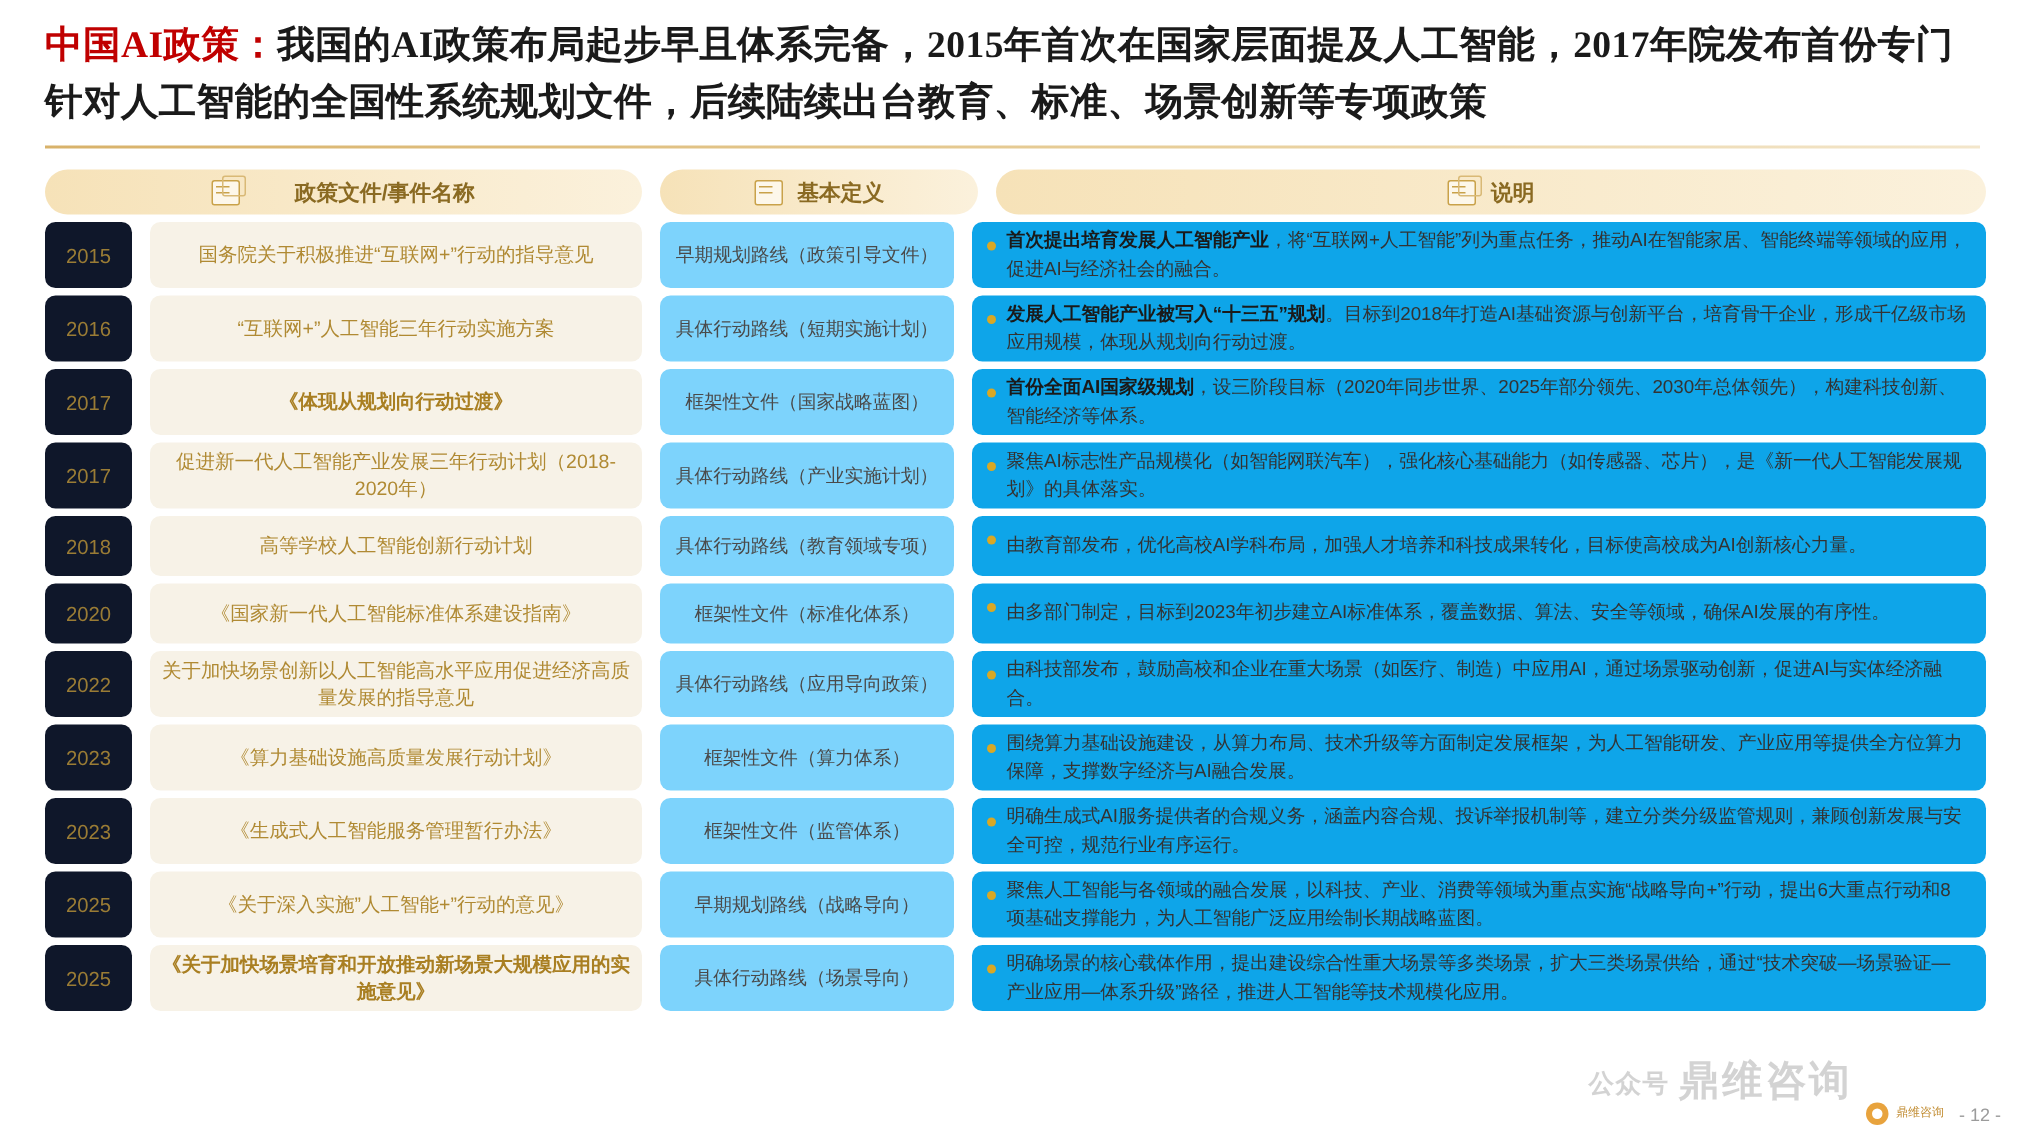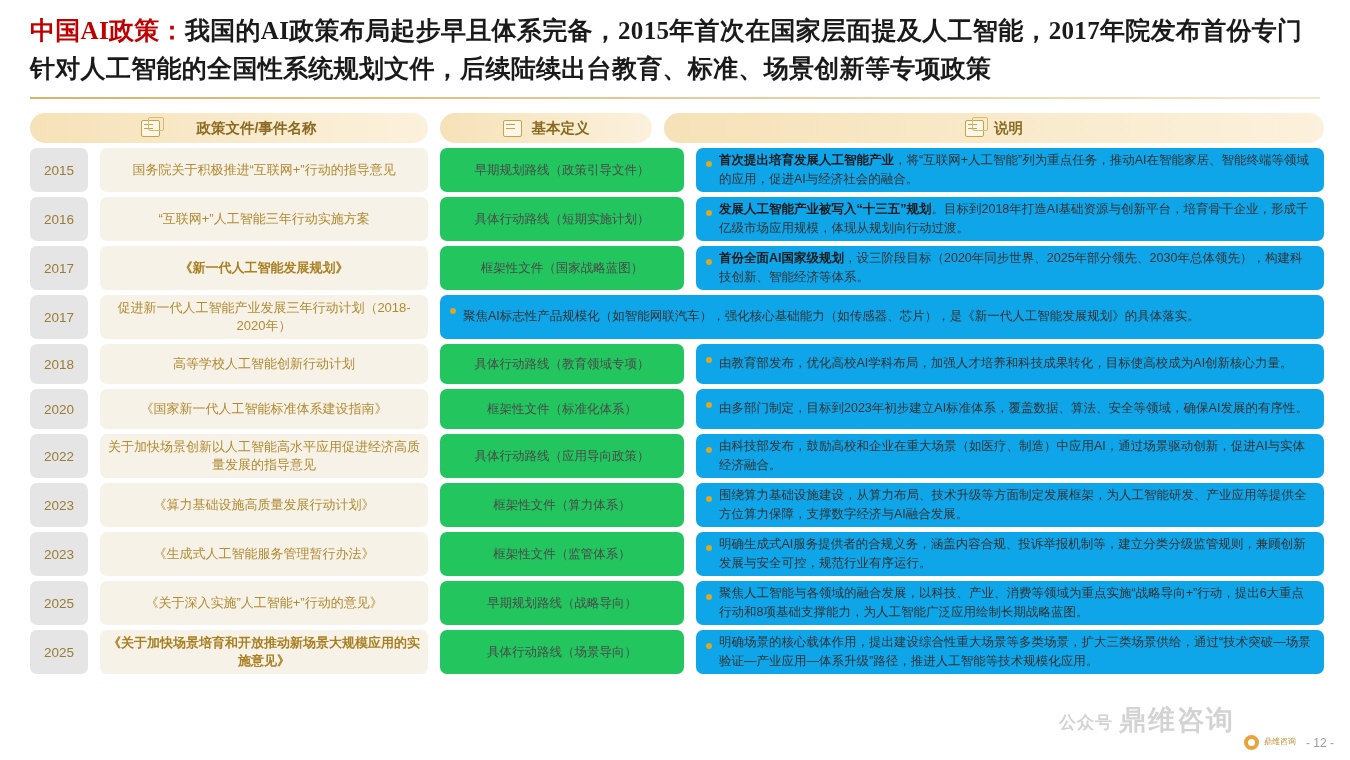--- a/index.html
+++ b/index.html
@@ -92,21 +92,21 @@
   }
 
   .row {
     display: flex;
     gap: 12px;
     align-items: stretch;
   }
   .cell-year {
     width: 58px;
     border-radius: 7px;
-    background: #e5e5e5;
+    background: #0f172a;
     color: #9a7c35;
     font-size: 13.5px;
     display: flex;
     align-items: center;
     justify-content: center;
     flex: none;
   }
   .cell-name {
     width: 328px;
     border-radius: 7px;
@@ -117,23 +117,23 @@
     display: flex;
     align-items: center;
     justify-content: center;
     text-align: center;
     padding: 4px 7px;
     box-sizing: border-box;
     flex: none;
   }
   .cell-name.bold { font-weight: bold; color: #a97f22; }
   .cell-def {
-    width: 244px;
+    width: 196px;
     border-radius: 7px;
-    background: #22c55e;
+    background: #7dd3fc;
     color: #4a4a4a;
     font-size: 12.5px;
     display: flex;
     align-items: center;
     justify-content: center;
     text-align: center;
     padding: 4px 6px;
     box-sizing: border-box;
     flex: none;
   }
@@ -258,31 +258,32 @@
     <div class="cell-name">“互联网+”人工智能三年行动实施方案</div>
     <div class="cell-def">具体行动路线（短期实施计划）</div>
     <div class="cell-desc">
       <span class="bullet"></span>
       <span class="desc-text"><b>发展人工智能产业被写入“十三五”规划</b><span>。目标到2018年打造AI基础资源与创新平台，培育骨干企业，形成千亿级市场应用规模，体现从规划向行动过渡。</span></span>
     </div>
   </div>
 
   <div class="row h-44">
     <div class="cell-year">2017</div>
-    <div class="cell-name bold">《新一代人工智能发展规划》</div>
+    <div class="cell-name bold">《体现从规划向行动过渡》</div>
     <div class="cell-def">框架性文件（国家战略蓝图）</div>
     <div class="cell-desc">
       <span class="bullet"></span>
       <span class="desc-text"><b>首份全面AI国家级规划</b><span>，设三阶段目标（2020年同步世界、2025年部分领先、2030年总体领先），构建科技创新、智能经济等体系。</span></span>
     </div>
   </div>
 
   <div class="row h-44">
     <div class="cell-year">2017</div>
     <div class="cell-name">促进新一代人工智能产业发展三年行动计划（2018-2020年）</div>
+    <div class="cell-def">具体行动路线（产业实施计划）</div>
     <div class="cell-desc">
       <span class="bullet"></span>
       <span class="desc-text"><b></b><span>聚焦AI标志性产品规模化（如智能网联汽车），强化核心基础能力（如传感器、芯片），是《新一代人工智能发展规划》的具体落实。</span></span>
     </div>
   </div>
 
   <div class="row h-40">
     <div class="cell-year">2018</div>
     <div class="cell-name">高等学校人工智能创新行动计划</div>
     <div class="cell-def">具体行动路线（教育领域专项）</div>

